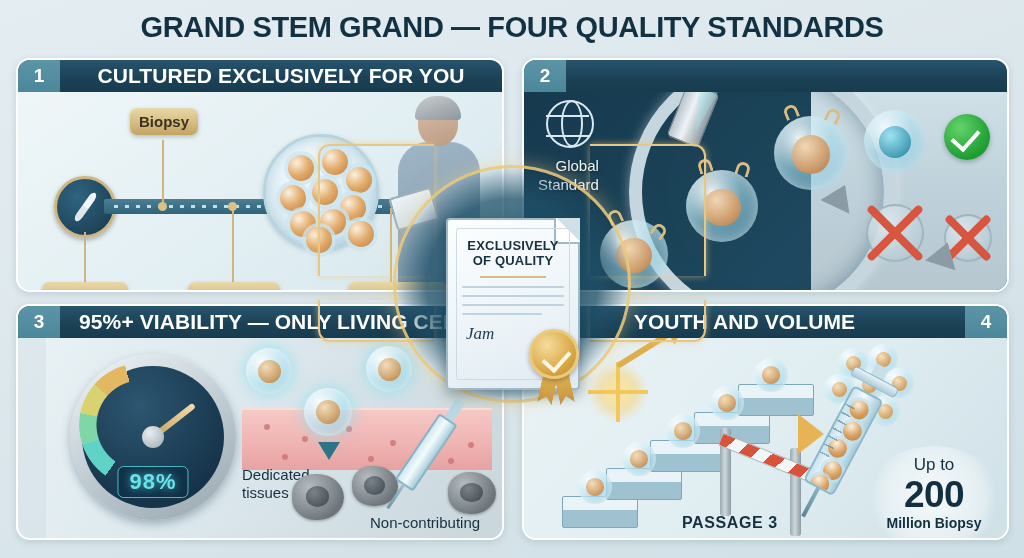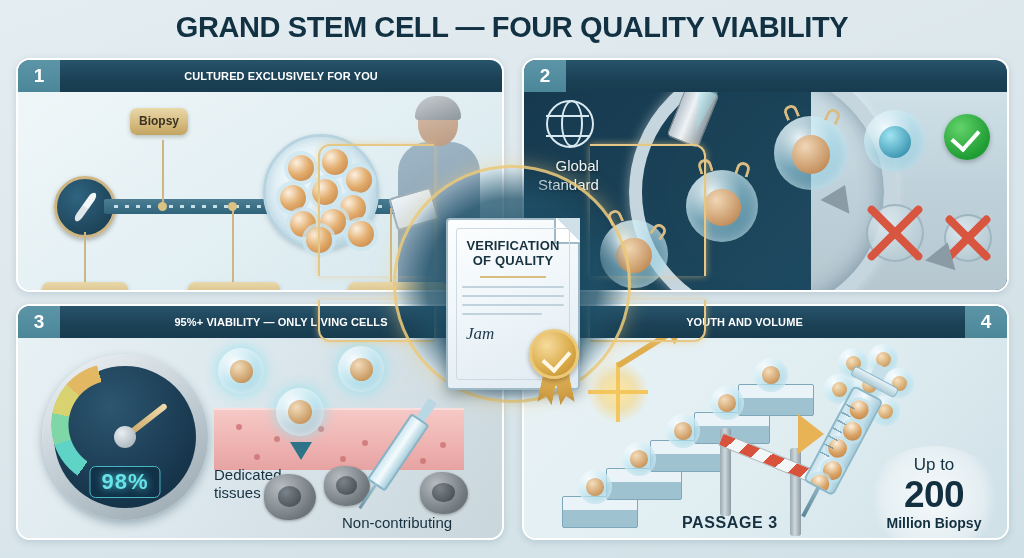--- a/index.html
+++ b/index.html
@@ -56,21 +56,21 @@
     width: 42px; height: 32px;
     background: linear-gradient(180deg, #5d95a8 0%, #4b8699 100%);
     color: #ffffff;
     font-size: 19px; font-weight: bold;
     display: flex; align-items: center; justify-content: center;
     flex: 0 0 42px;
   }
   .ptitle {
     flex: 1 1 auto;
     color: #ffffff;
-    font-size: 11px;
+    font-size: 21px;
     font-weight: bold;
     letter-spacing: 0.1px;
     text-align: center;
     padding: 0 8px;
     white-space: nowrap;
     overflow: hidden;
   }
   .phead.right-num .pnum { order: 2; }
   .phead.right-num .ptitle { order: 1; }
 
@@ -142,21 +142,21 @@
     position:absolute; left:0px; top:100px; width:44px; height:34px;
     background: linear-gradient(160deg,#f0f5f8,#c9d8e0);
     border:2px solid #9fb0bb; border-radius:4px; transform: rotate(-16deg);
   }
 
   .chip {
     position: absolute;
     background: linear-gradient(180deg,#e9d8ab 0%, #d6bc7f 55%, #c3a463 100%);
     border-radius: 7px;
     color: #3b3223;
-    font-size: 12px;
+    font-size: 15px;
     font-weight: bold;
     line-height: 17px;
     text-align: center;
     padding: 5px 9px;
     box-shadow: 0 2px 4px rgba(60,70,50,.28);
     white-space: nowrap;
   }
   .stem { position:absolute; width:2px; background:#cdb684; }
   .knob { position:absolute; width:9px; height:9px; border-radius:50%; background:#d9c283; }
 
@@ -232,21 +232,21 @@
   }
   .xmark span:nth-child(1){ transform: rotate(45deg); }
   .xmark span:nth-child(2){ transform: rotate(-45deg); }
   .garrow {
     position:absolute; width:0; height:0;
     border-left:16px solid transparent; border-right:16px solid transparent;
     border-top:24px solid #8a9ba6;
   }
 
   
-  #panel-3 .pbody { background: linear-gradient(120deg,#e8f1f4 0%, #dde9ee 38%, #c9d6dc 100%); }
+  #panel-3 .pbody { background: linear-gradient(120deg,#e8f1f4 0%, #dde9ee 38%, #c9d6dc 100%); margin-left: 28px; }
   .gauge {
     position:absolute; left:24px; top:16px; width:166px; height:166px; border-radius:50%;
     background: linear-gradient(150deg,#f2f6f8 0%, #c3ced5 48%, #97a5ad 100%);
     box-shadow: 0 4px 10px rgba(40,70,90,.35);
   }
   .gauge-face {
     position:absolute; left:12px; top:12px; width:142px; height:142px; border-radius:50%;
     background: radial-gradient(circle at 40% 28%, #2d5670, #143248 78%);
   }
   .gauge-arc {
@@ -498,21 +498,21 @@
   #conn-1 { left:318px; top:144px; width:116px; height:132px; border-right:none; border-bottom:none; border-radius:12px 0 0 0; }
   #conn-2 { left:590px; top:144px; width:116px; height:132px; border-left:none; border-bottom:none; border-radius:0 12px 0 0; }
   #conn-3 { left:318px; top:300px; width:116px; height:42px; border-right:none; border-top:none; border-radius:0 0 0 12px; }
   #conn-4 { left:590px; top:300px; width:116px; height:42px; border-left:none; border-top:none; border-radius:0 0 12px 0; }
 </style>
 </head>
 <body>
 
 <div class="poster">
 
-  <div class="title">GRAND STEM CELL — FOUR QUALITY VIABILITY</div>
+  <div class="title">GRAND STEM GRAND — FOUR QUALITY STANDARDS</div>
 
   <div class="panel" id="panel-1">
     <div class="phead">
       <div class="pnum">1</div>
       <div class="ptitle">CULTURED EXCLUSIVELY FOR YOU</div>
     </div>
     <div class="pbody">
 
       <div class="compass"></div>
       <div class="track"></div>
@@ -780,21 +780,21 @@
 
   <div class="conn" id="conn-1"></div>
   <div class="conn" id="conn-2"></div>
   <div class="conn" id="conn-3"></div>
   <div class="conn" id="conn-4"></div>
 
   <div class="cert-glow"></div>
   <div class="cert">
     <div class="cert-inner"></div>
     <div class="cert-title">
-      <span>VERIFICATION</span><br>
+      <span>EXCLUSIVELY</span><br>
       <span>OF QUALITY</span>
     </div>
     <div class="cert-rule"></div>
     <div class="cert-lines">
       <div style="width:100%"></div>
       <div style="width:100%"></div>
       <div style="width:100%"></div>
       <div style="width:78%"></div>
     </div>
     <div class="cert-sign">Jam</div>

